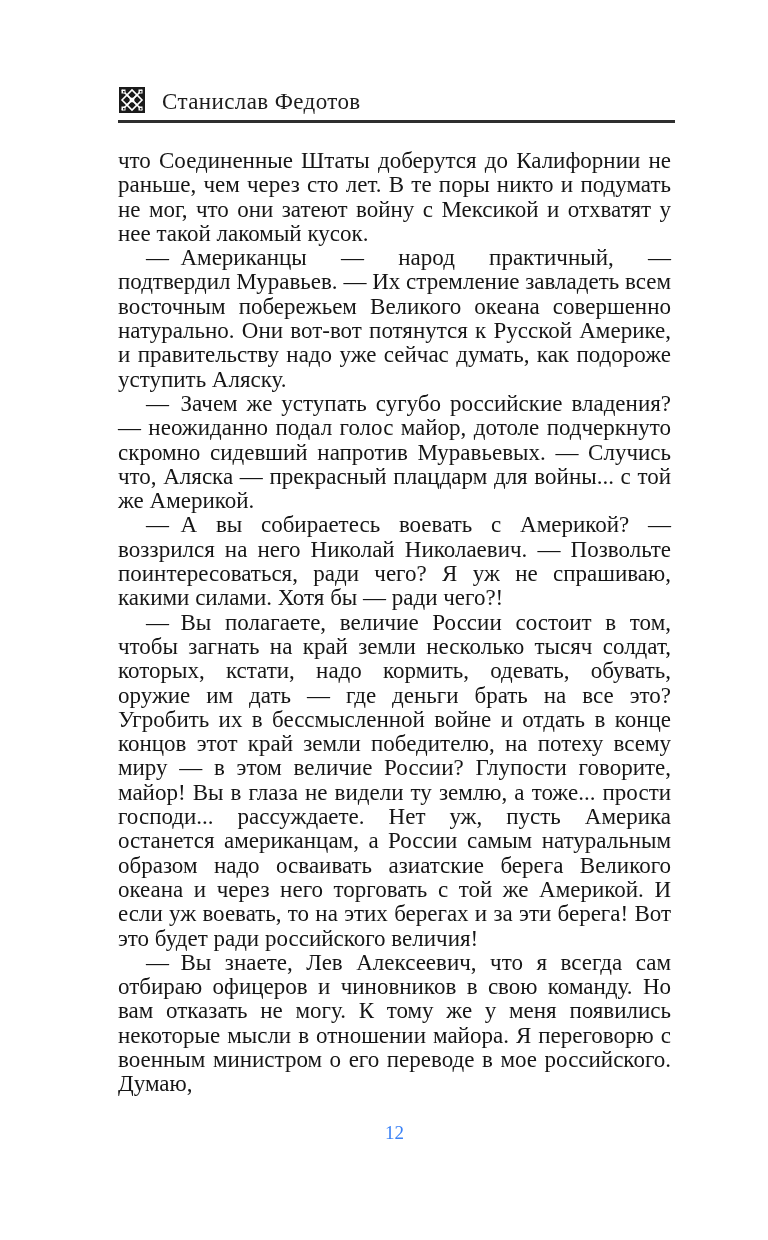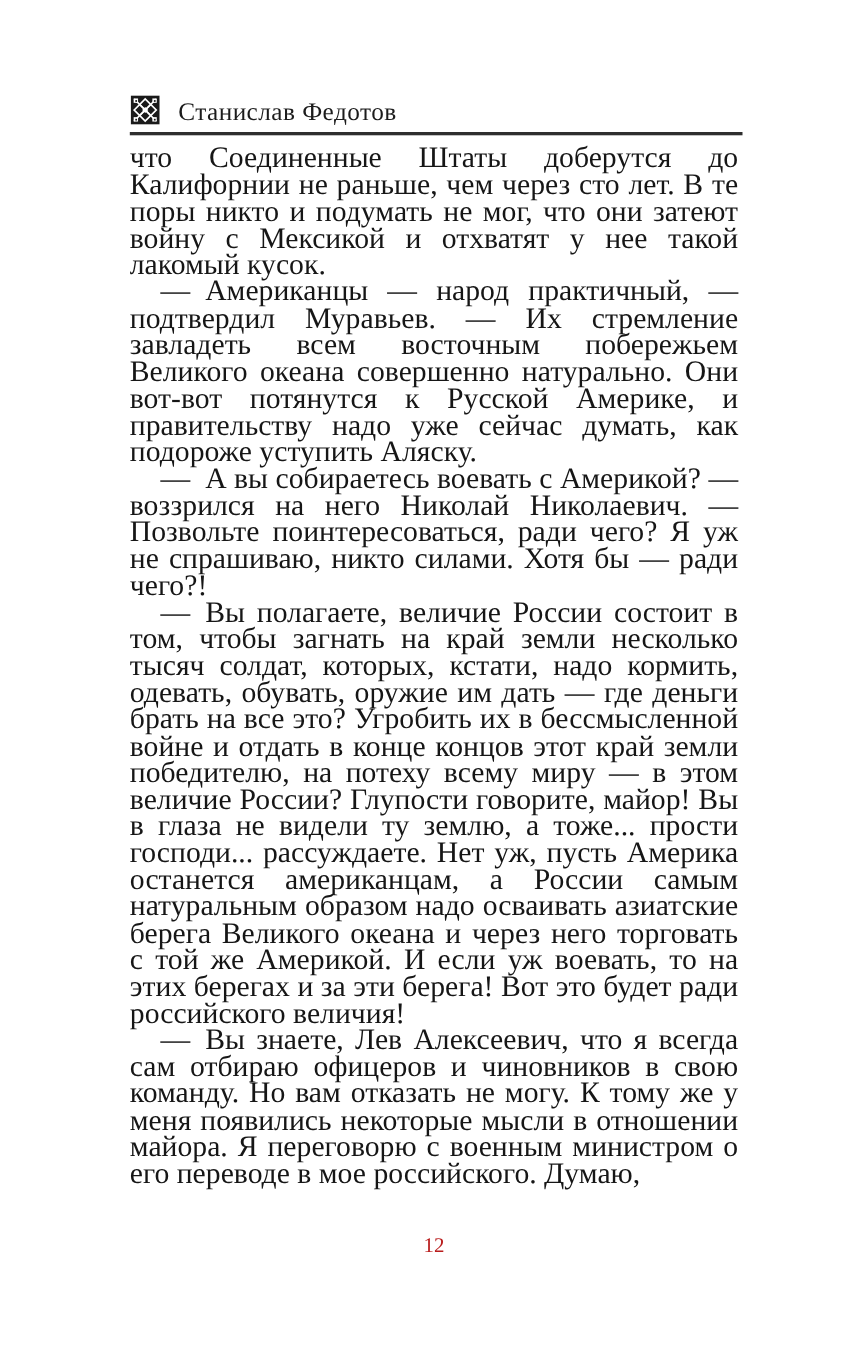--- a/index.html
+++ b/index.html
@@ -41,23 +41,23 @@
     position: absolute;
     left: 118px;
     top: 120px;
     width: 557px;
     height: 3px;
     background: #2e2e2e;
   }
   .text-block {
     position: absolute;
     left: 118px;
-    top: 131px;
+    top: 149px;
     width: 553px;
-    font-size: 27px;
+    font-size: 23px;
     line-height: 24.3px;
     text-align: justify;
     text-justify: inter-word;
     hyphens: auto;
     -webkit-hyphens: auto;
   }
   .text-block p {
     margin: 0;
     padding: 0;
     text-indent: 28px;
@@ -65,21 +65,21 @@
   .text-block p.no-indent {
     text-indent: 0;
   }
   .page-number {
     position: absolute;
     left: 118px;
     top: 1122px;
     width: 553px;
     text-align: center;
     font-size: 19px;
-    color: #b91c1c;
+    color: #3b82f6;
   }
 </style>
 </head>
 <body>
 
 <div class="page">
 
   <div class="running-header">
     <svg class="ornament" viewBox="0 0 28 30" xmlns="http://www.w3.org/2000/svg" aria-hidden="true">
 
@@ -106,20 +106,21 @@
       </g>
     </svg>
     <span class="author-name">Станислав Федотов</span>
   </div>
 
   <div class="header-rule"></div>
 
   <div class="text-block">
       <p class="no-indent">что Соединенные Штаты доберутся до Калифорнии не раньше, чем через сто лет. В те поры никто и подумать не мог, что они затеют войну с Мексикой и отхватят у нее такой лакомый кусок.</p>
       <p>— Американцы — народ практичный, — подтвердил Муравьев. — Их стремление завладеть всем восточным побережьем Великого океана совершенно натурально. Они вот-вот потянутся к Русской Америке, и правительству надо уже сейчас думать, как подороже уступить Аляску.</p>
-      <p>— А вы собираетесь воевать с Америкой? — воззрился на него Николай Николаевич. — Позвольте поинтересоваться, ради чего? Я уж не спрашиваю, никто силами. Хотя бы — ради чего?!</p>
+      <p>— Зачем же уступать сугубо российские владения? — неожиданно подал голос майор, дотоле подчеркнуто скромно сидевший напротив Муравьевых. — Случись что, Аляска — прекрасный плацдарм для войны... с той же Америкой.</p>
+      <p>— А вы собираетесь воевать с Америкой? — воззрился на него Николай Николаевич. — Позвольте поинтересоваться, ради чего? Я уж не спрашиваю, какими силами. Хотя бы — ради чего?!</p>
       <p>— Вы полагаете, величие России состоит в том, чтобы загнать на край земли несколько тысяч солдат, которых, кстати, надо кормить, одевать, обувать, оружие им дать — где деньги брать на все это? Угробить их в бессмысленной войне и отдать в конце концов этот край земли победителю, на потеху всему миру — в этом величие России? Глупости говорите, майор! Вы в глаза не видели ту землю, а тоже... прости господи... рассуждаете. Нет уж, пусть Америка останется американцам, а России самым натуральным образом надо осваивать азиатские берега Великого океана и через него торговать с той же Америкой. И если уж воевать, то на этих берегах и за эти берега! Вот это будет ради российского величия!</p>
       <p>— Вы знаете, Лев Алексеевич, что я всегда сам отбираю офицеров и чиновников в свою команду. Но вам отказать не могу. К тому же у меня появились некоторые мысли в отношении майора. Я переговорю с военным министром о его переводе в мое российского. Думаю,</p>
     </div>
 
   <div class="page-number">12</div>
 
 </div>
 
 </body></html>

